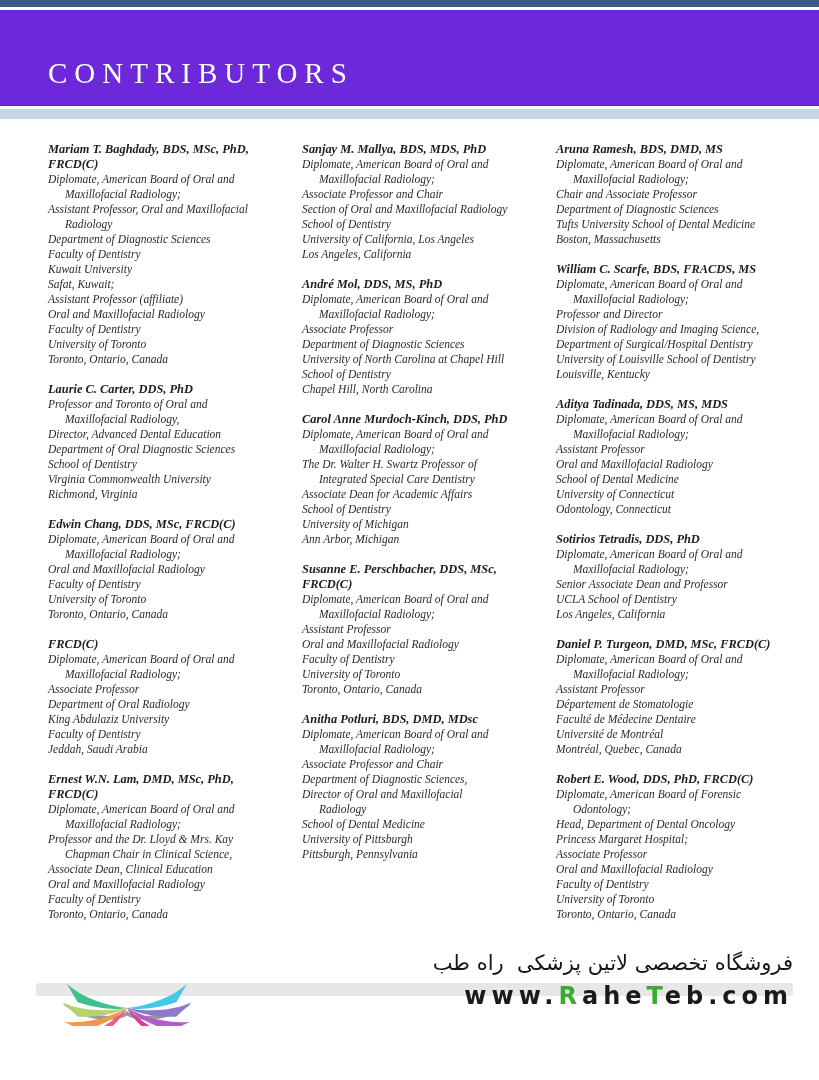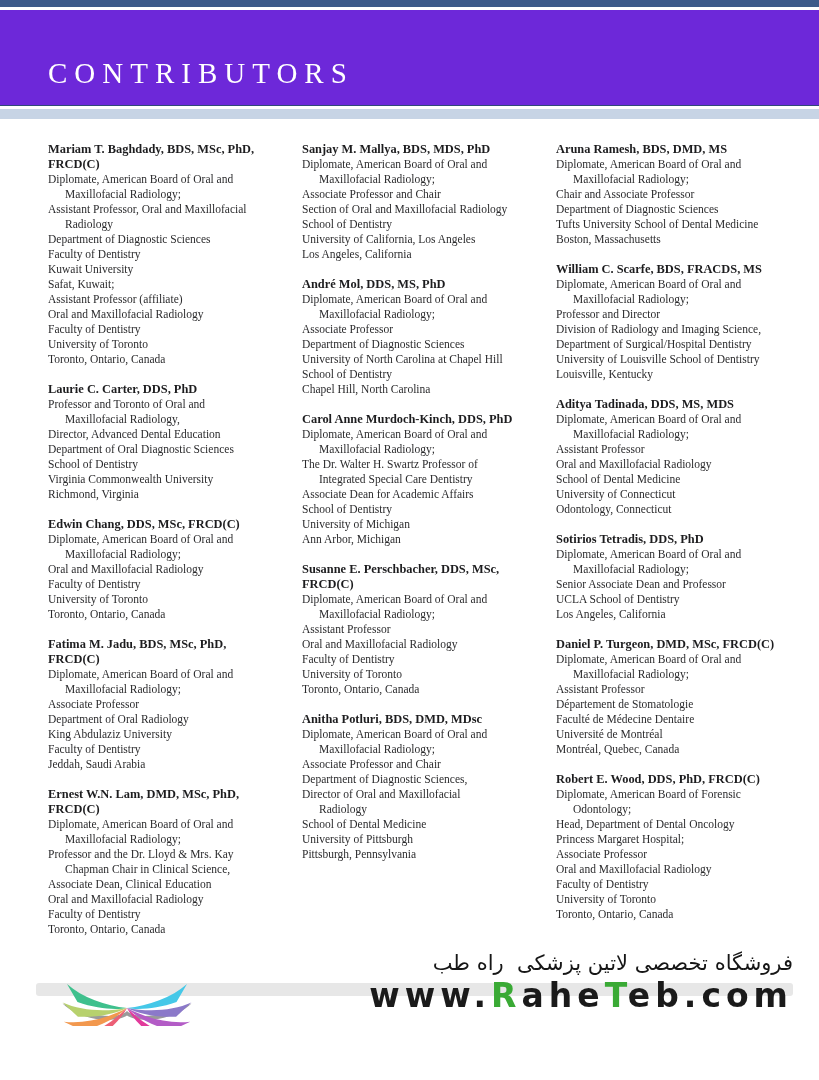--- a/index.html
+++ b/index.html
@@ -16,21 +16,21 @@
     display:flex; align-items:flex-end;
   }
   .banner-title {
     color:#ffffff; font-size:29px; letter-spacing:7px;
     padding:0 0 15px 48px; font-weight:normal;
   }
   .light-strip { height:10px; background:#c7d4e5; margin-top:3px; }
 
   
   .columns {
-    display:flex; padding:23px 26px 0 48px; gap:16px;
+    display:flex; padding:23px 26px 0 48px; gap:16px;font-style:italic;
   }
   .col { width:238px; flex:0 0 238px; }
   .entry { margin-bottom:15px; }
   .entry-name {
     font-weight:bold; font-size:12.4px; line-height:15px; color:#1d1d1f;
     white-space:nowrap;
   }
   .entry-line {
     font-size:11.5px; line-height:15px; color:#2b2b2d; white-space:nowrap;
   }
@@ -42,21 +42,21 @@
     background:#e7e7e7; border-radius:3px;
   }
   .footer { position:absolute; left:0; right:0; top:944px; height:78px; }
   .logo { position:absolute; left:52px; top:4px; }
   .footer-text {
     position:absolute; right:26px; top:4px; text-align:right;
     font-family:"DejaVu Sans", sans-serif;
   }
   .tagline-fa { direction:rtl; font-size:21px; color:#161616; line-height:30px; white-space:pre; }
   .site-url {
-    font-size:33px; font-weight:bold; letter-spacing:5px; color:#1a1a1a;
+    font-size:24px; font-weight:bold; letter-spacing:5px; color:#1a1a1a;
     line-height:36px;
   }
   .site-url .green { color:#3aaa35; }
 </style>
 </head>
 <body>
 
 <div class="page">
 
   <div class="top-strip"></div>
@@ -98,21 +98,20 @@
         <div class="entry">
           <div class="entry-name">Edwin Chang, DDS, MSc, FRCD(C)</div>
           <div class="entry-line">Diplomate, American Board of Oral and</div>
           <div class="entry-line indent">Maxillofacial Radiology;</div>
           <div class="entry-line">Oral and Maxillofacial Radiology</div>
           <div class="entry-line">Faculty of Dentistry</div>
           <div class="entry-line">University of Toronto</div>
           <div class="entry-line">Toronto, Ontario, Canada</div>
         </div>
         <div class="entry">
-          <div class="entry-name">Fatima M. Jadu, BDS, MSc, PhD,</div>
           <div class="entry-name">FRCD(C)</div>
           <div class="entry-line">Diplomate, American Board of Oral and</div>
           <div class="entry-line indent">Maxillofacial Radiology;</div>
           <div class="entry-line">Associate Professor</div>
           <div class="entry-line">Department of Oral Radiology</div>
           <div class="entry-line">King Abdulaziz University</div>
           <div class="entry-line">Faculty of Dentistry</div>
           <div class="entry-line">Jeddah, Saudi Arabia</div>
         </div>
         <div class="entry">

